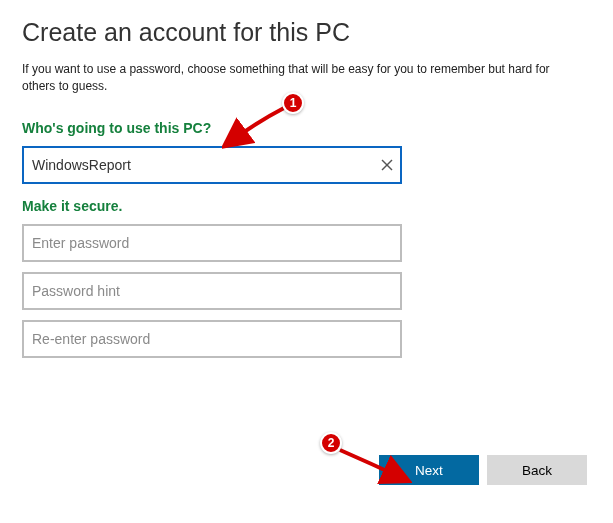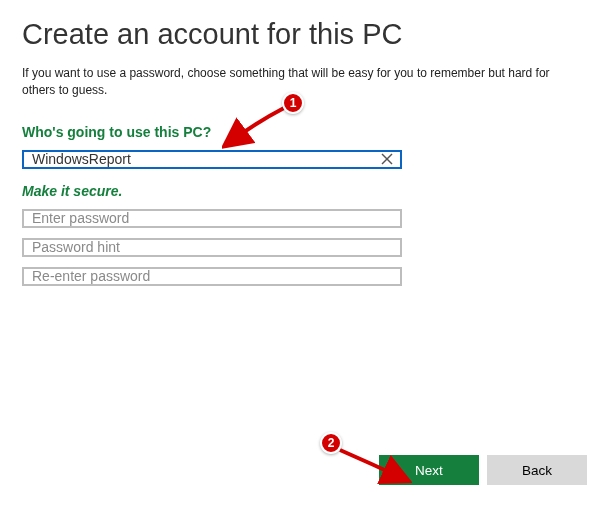--- a/index.html
+++ b/index.html
@@ -6,21 +6,21 @@
     body {
       font-family: "Segoe UI", Tahoma, sans-serif;
       background: #fff;
       width: 613px;
       height: 523px;
       position: relative;
       padding: 18px 22px;
       color: #222;
     }
     .title {
-      font-size: 29px;
+      font-size: 25px;
       font-weight: 400;
       color: #333;
       margin-bottom: 14px;
     }
     .subtitle {
       font-size: 12px;
       color: #222;
       line-height: 1.45;
       margin-bottom: 24px;
       max-width: 560px;
@@ -31,21 +31,21 @@
       color: #15803d;
       margin-bottom: 10px;
     }
     .field-wrap {
       position: relative;
       width: 380px;
       margin-bottom: 14px;
     }
     .field {
       width: 100%;
-      height: 19px;
+      height: 38px;
       border: 2px solid #bdbdbd;
       padding: 0 8px;
       font-size: 14px;
       font-family: inherit;
       background: #fff;
       outline: none;
       color: #333;
     }
     .field.active {
       border: 2px solid #0a66c2;
@@ -61,41 +61,41 @@
       transform: translateY(-50%);
       width: 26px;
       height: 26px;
       display: flex;
       align-items: center;
       justify-content: center;
       cursor: pointer;
       color: #555;
     }
     .clear-btn svg { width: 12px; height: 12px; }
-    .make-secure { margin-top: 14px; font-style: italic; }
+    .make-secure { margin-top: 14px; }
     .stack .field-wrap { margin-bottom: 10px; }
     .button-row {
       position: absolute;
       bottom: 38px;
       right: 26px;
       display: flex;
       gap: 8px;
     }
     .btn {
       width: 100px;
       height: 30px;
       font-size: 13.5px;
       font-family: inherit;
       border: none;
       cursor: pointer;
       display: flex;
       align-items: center;
       justify-content: center;
     }
-    .btn-primary { background: #15803d; color: #fff; }
+    .btn-primary { background: #0369a1; color: #fff; }
     .btn-secondary { background: #d9d9d9; color: #000000; }
 
     
     .annot {
       position: absolute;
       pointer-events: none;
       z-index: 50;
     }
     .annot .badge {
       width: 22px;

